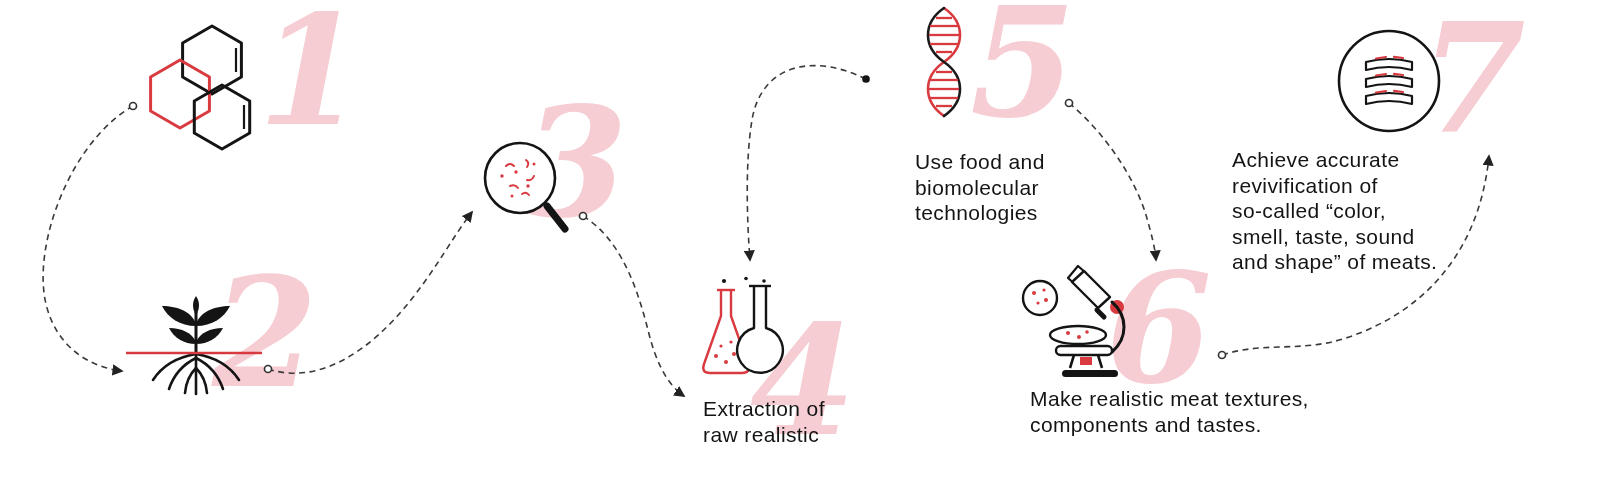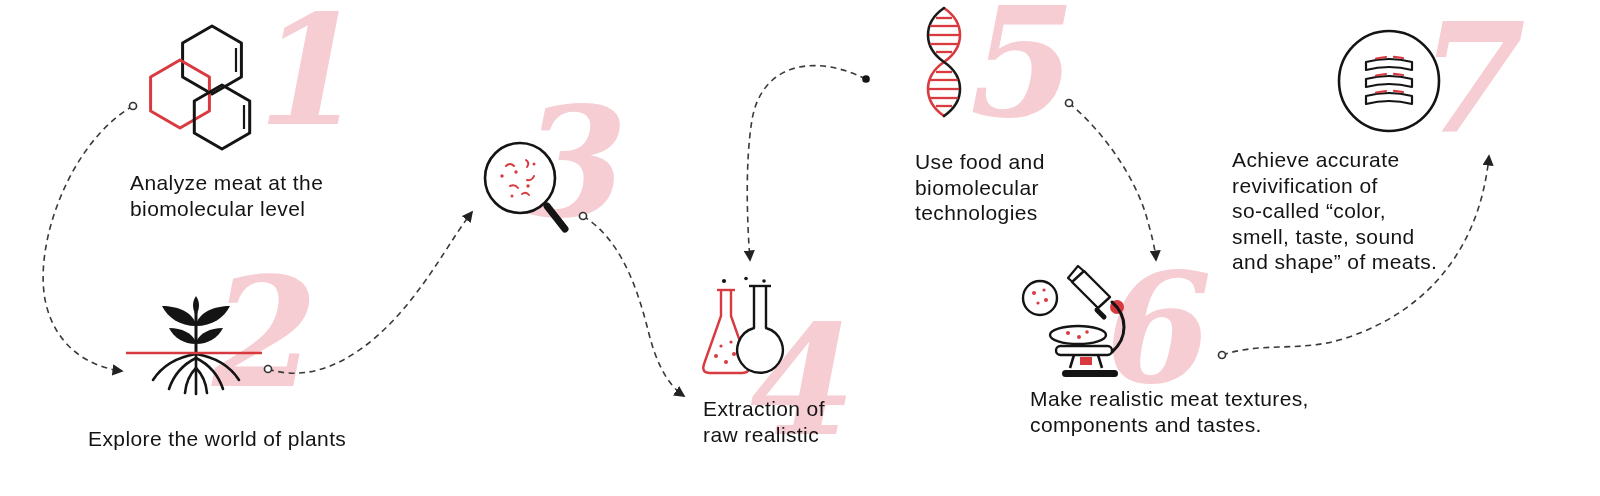--- a/index.html
+++ b/index.html
@@ -207,23 +207,20 @@
         <line x1="40" y1="30.5" x2="50" y2="29"></line>
         <line x1="58" y1="28.8" x2="67" y2="30"></line>
         <line x1="40" y1="47.5" x2="50" y2="46"></line>
         <line x1="58" y1="45.8" x2="67" y2="47"></line>
         <line x1="40" y1="64.5" x2="50" y2="63"></line>
         <line x1="58" y1="62.8" x2="67" y2="64"></line>
       </g>
     </svg>
   </div>
 
-  <div class="label l1">Analyze meat at the
-biomolecular level</div>
-  <div class="label l2">Explore the world of plants</div>
   <div class="label l4">Extraction of
 raw realistic</div>
   <div class="label l5">Use food and
 biomolecular
 technologies</div>
   <div class="label l7">Achieve accurate
 revivification of
 so-called “color,
 smell, taste, sound
 and shape” of meats.</div>

